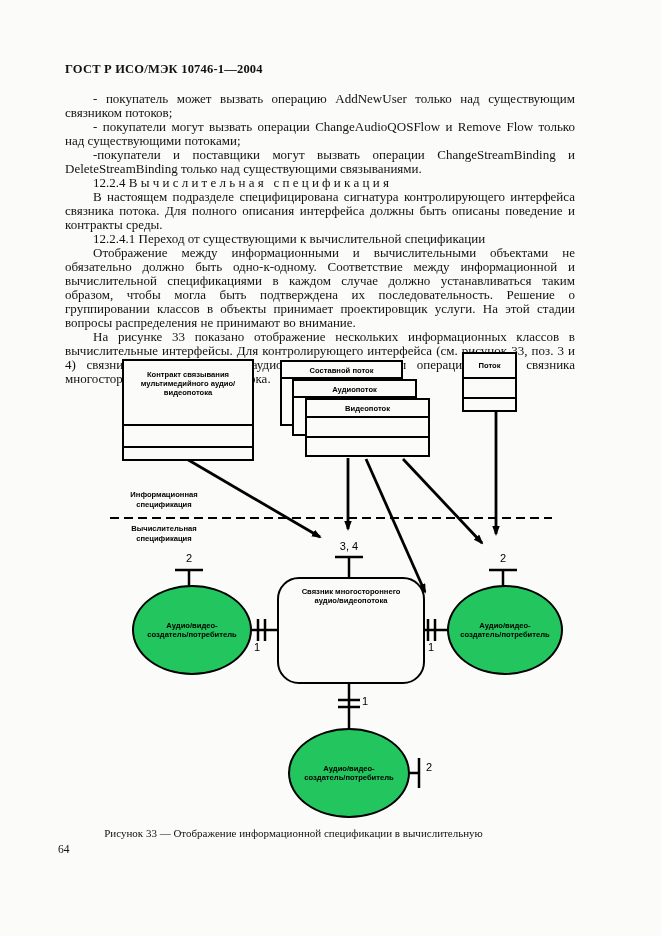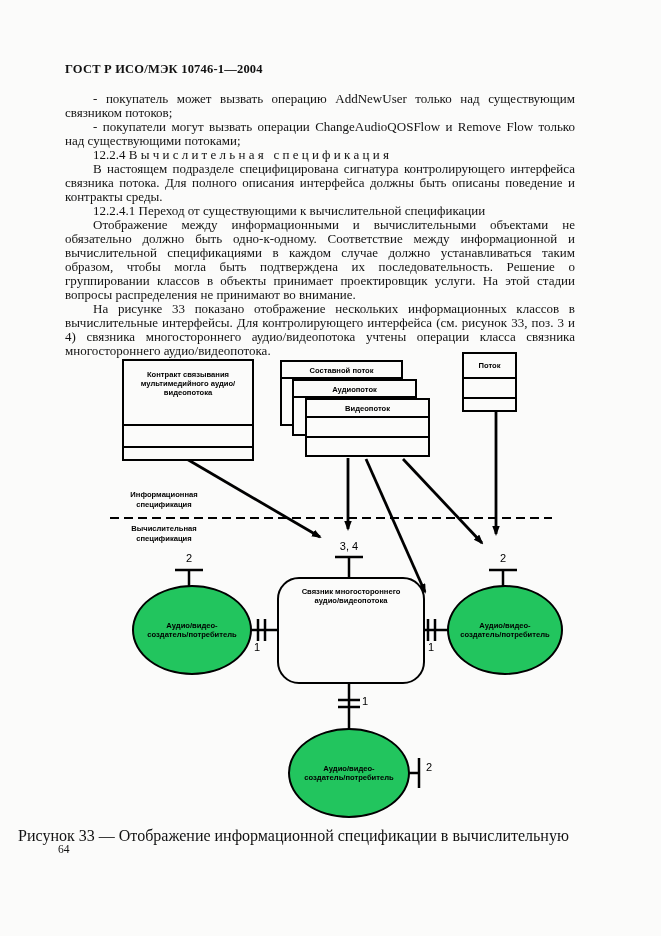--- a/index.html
+++ b/index.html
@@ -50,36 +50,37 @@
     font-family:"Liberation Sans", sans-serif;
     font-weight:bold;font-size:7.6px;line-height:10px;color:#000;
   }
   .numlabel{
     position:absolute;text-align:center;
     font-family:"Liberation Sans", sans-serif;
     font-weight:normal;font-size:11px;color:#000;
   }
   .caption{
     position:absolute;left:0;top:477px;width:587px;text-align:center;
-    font-size:16px;font-family:"Liberation Serif", serif;
+    font-size:11px;font-family:"Liberation Serif", serif;
   }
   .page-number{
     position:absolute;left:58px;top:843px;font-size:11.5px;
   }
 </style>
 </head>
 <body>
 
 <div class="page">
 
   <div class="doc-header">ГОСТ Р ИСО/МЭК 10746-1—2004</div>
 
   <div class="body-text">
     <p>- покупатель может вызвать операцию AddNewUser только над существующим связником потоков;</p>
     <p>- покупатели могут вызвать операции ChangeAudioQOSFlow и Remove Flow только над существующими потоками;</p>
+    <p>-покупатели и поставщики могут вызвать операции ChangeStreamBinding и DeleteStreamBinding только над существующими связываниями.</p>
     <p class="heading-spaced">12.2.4 В ы ч и с л и т е л ь н а я   с п е ц и ф и к а ц и я</p>
     <p>В настоящем подразделе специфицирована сигнатура контролирующего интерфейса связника потока. Для полного описания интерфейса должны быть описаны поведение и контракты среды.</p>
     <p>12.2.4.1 Переход от существующими к вычислительной спецификации</p>
     <p>Отображение между информационными и вычислительными объектами не обязательно должно быть одно-к-одному. Соответствие между информационной и вычислительной спецификациями в каждом случае должно устанавливаться таким образом, чтобы могла быть подтверждена их последовательность. Решение о группировании классов в объекты принимает проектировщик услуги. На этой стадии вопросы распределения не принимают во внимание.</p>
     <p>На рисунке 33 показано отображение нескольких информационных классов в вычислительные интерфейсы. Для контролирующего интерфейса (см. рисунок 33, поз. 3 и 4) связника многостороннего аудио/видеопотока учтены операции класса связника многостороннего аудио/видеопотока.</p>
   </div>
 
   <div class="figure">
 
     <svg width="661" height="520" viewBox="0 0 661 520">

